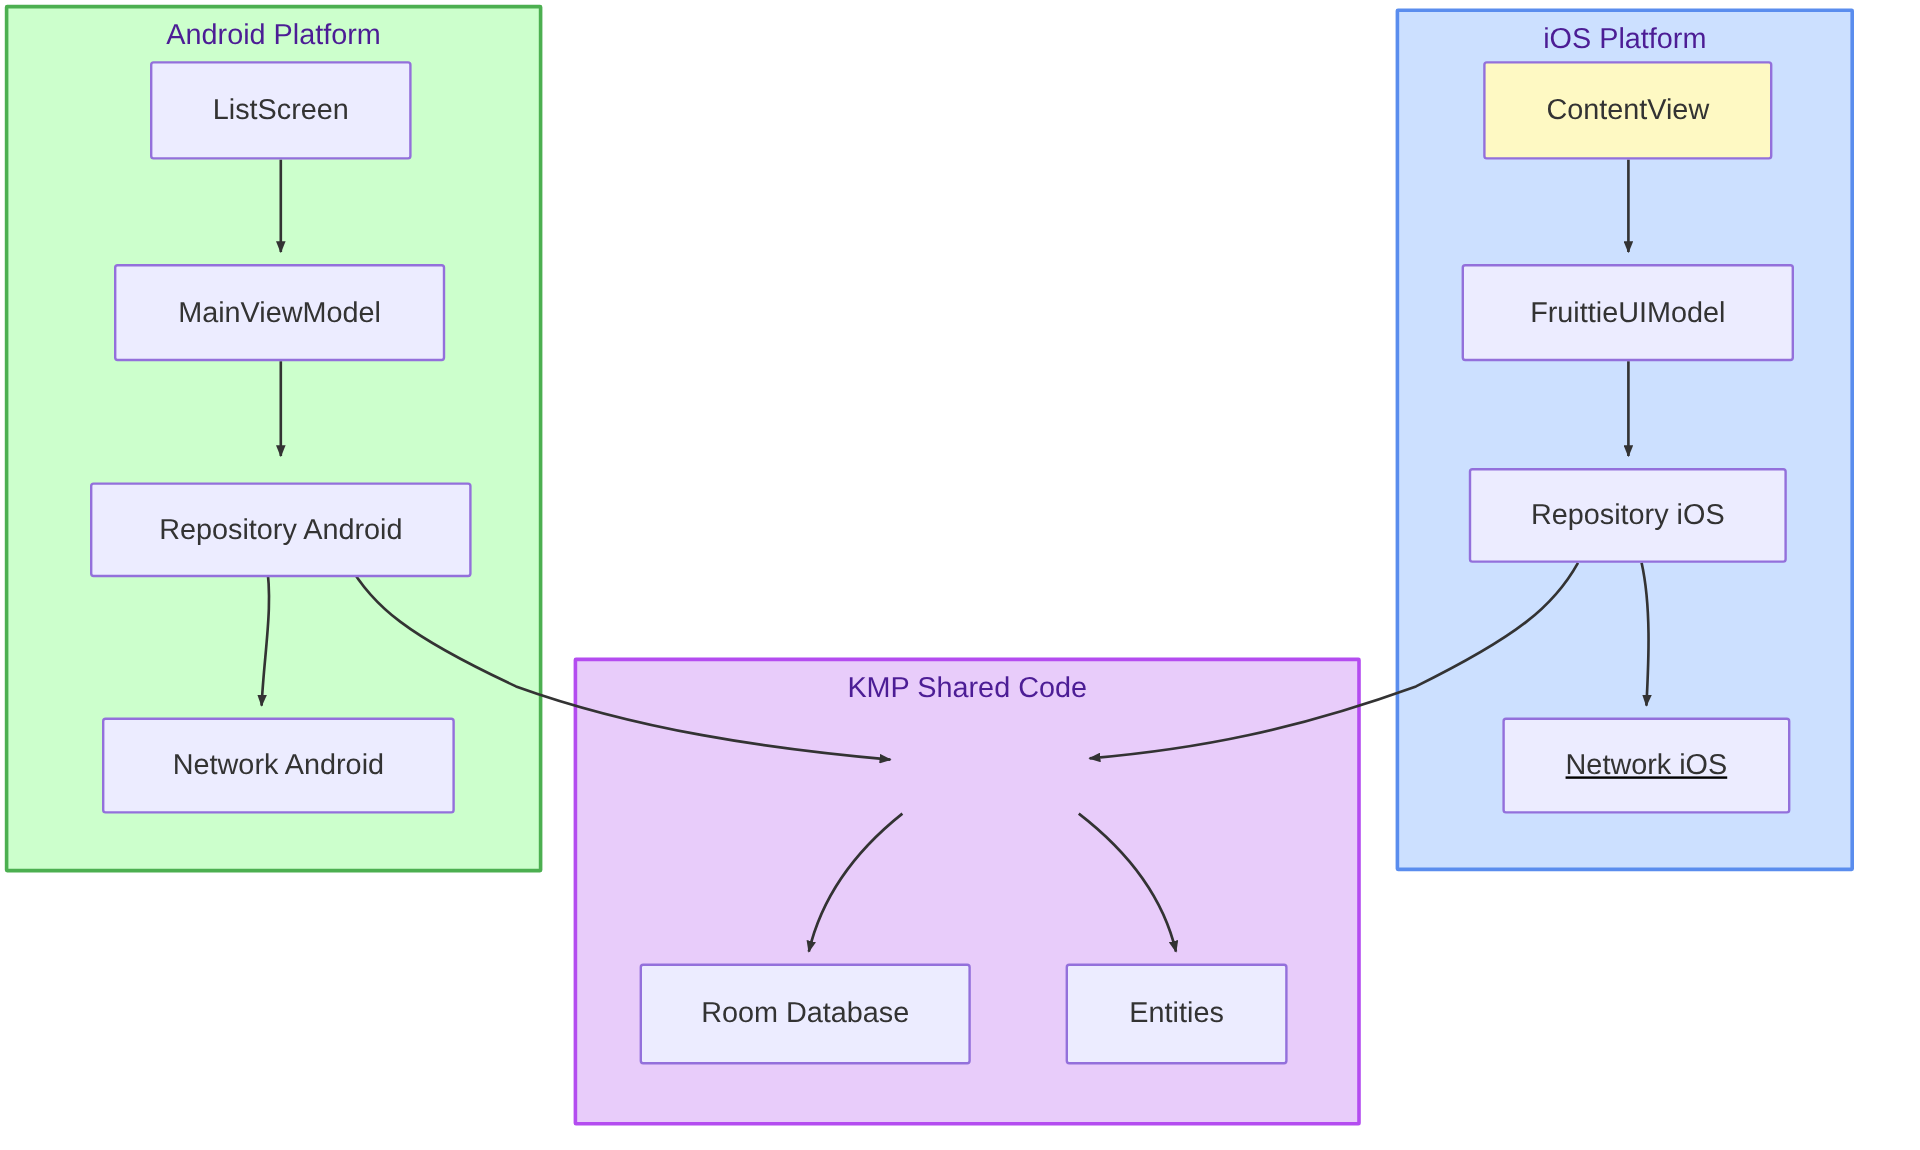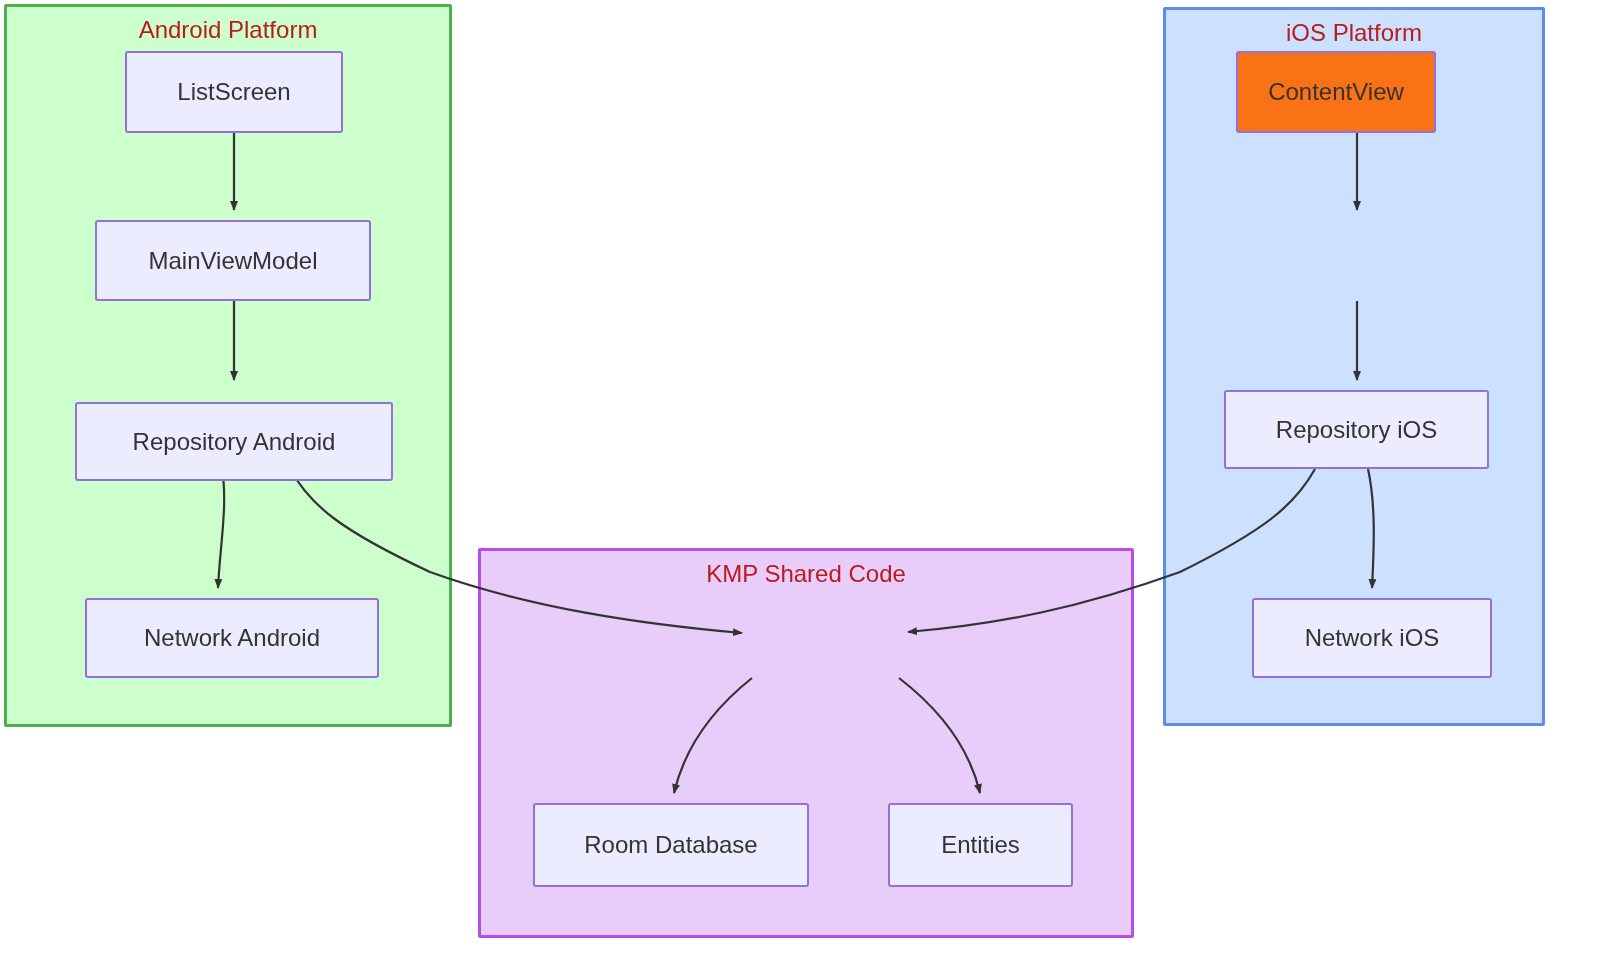--- a/index.html
+++ b/index.html
@@ -24,21 +24,21 @@
     border-width: 3px;
     border-radius: 2px;
   }
   .cluster-title {
     position: absolute;
     top: 9px;
     left: 0;
     width: 100%;
     text-align: center;
     font-size: 24px;
-    color: #b91c1c;
+    color: #4c1d95;
     line-height: 1.15;
     white-space: nowrap;
   }
   .node {
     position: absolute;
     box-sizing: border-box;
     background: #ececff;
     border: 2px solid #9370db;
     border-radius: 3px;
     display: flex;
@@ -126,23 +126,26 @@
   </div>
   <div class="node" id="node-netandroid" style="left: 85px; top: 598px; width: 294px; height: 80px; background: rgb(236, 236, 255); border-color: rgb(147, 112, 219);">
     <span class="node-label">Network Android</span>
   </div>
   <div class="node" id="node-roomdb" style="left: 533px; top: 803px; width: 276px; height: 84px; background: rgb(236, 236, 255); border-color: rgb(147, 112, 219);">
     <span class="node-label">Room Database</span>
   </div>
   <div class="node" id="node-entities" style="left: 888px; top: 803px; width: 185px; height: 84px; background: rgb(236, 236, 255); border-color: rgb(147, 112, 219);">
     <span class="node-label">Entities</span>
   </div>
-  <div class="node" id="node-contentview" style="left: 1236px; top: 51px; width: 200px; height: 82px; background: #f97316; border-color: rgb(147, 112, 219);">
+  <div class="node" id="node-contentview" style="left: 1236px; top: 51px; width: 241px; height: 82px; background: #fef9c3; border-color: rgb(147, 112, 219);">
     <span class="node-label">ContentView</span>
+  </div>
+  <div class="node" id="node-fruittieui" style="left: 1218px; top: 220px; width: 277px; height: 81px; background: rgb(236, 236, 255); border-color: rgb(147, 112, 219);">
+    <span class="node-label">FruittieUIModel</span>
   </div>
   <div class="node" id="node-repoios" style="left: 1224px; top: 390px; width: 265px; height: 79px; background: rgb(236, 236, 255); border-color: rgb(147, 112, 219);">
     <span class="node-label">Repository iOS</span>
   </div>
-  <div class="node" id="node-netios" style="left: 1252px; top: 598px; width: 240px; height: 80px; background: rgb(236, 236, 255); border-color: rgb(147, 112, 219);">
+  <div class="node" id="node-netios" style="left: 1252px; top: 598px; width: 240px; height: 80px; background: rgb(236, 236, 255); border-color: rgb(147, 112, 219); text-decoration: underline;">
     <span class="node-label">Network iOS</span>
   </div>
 
 </div>
 
 </body></html>

